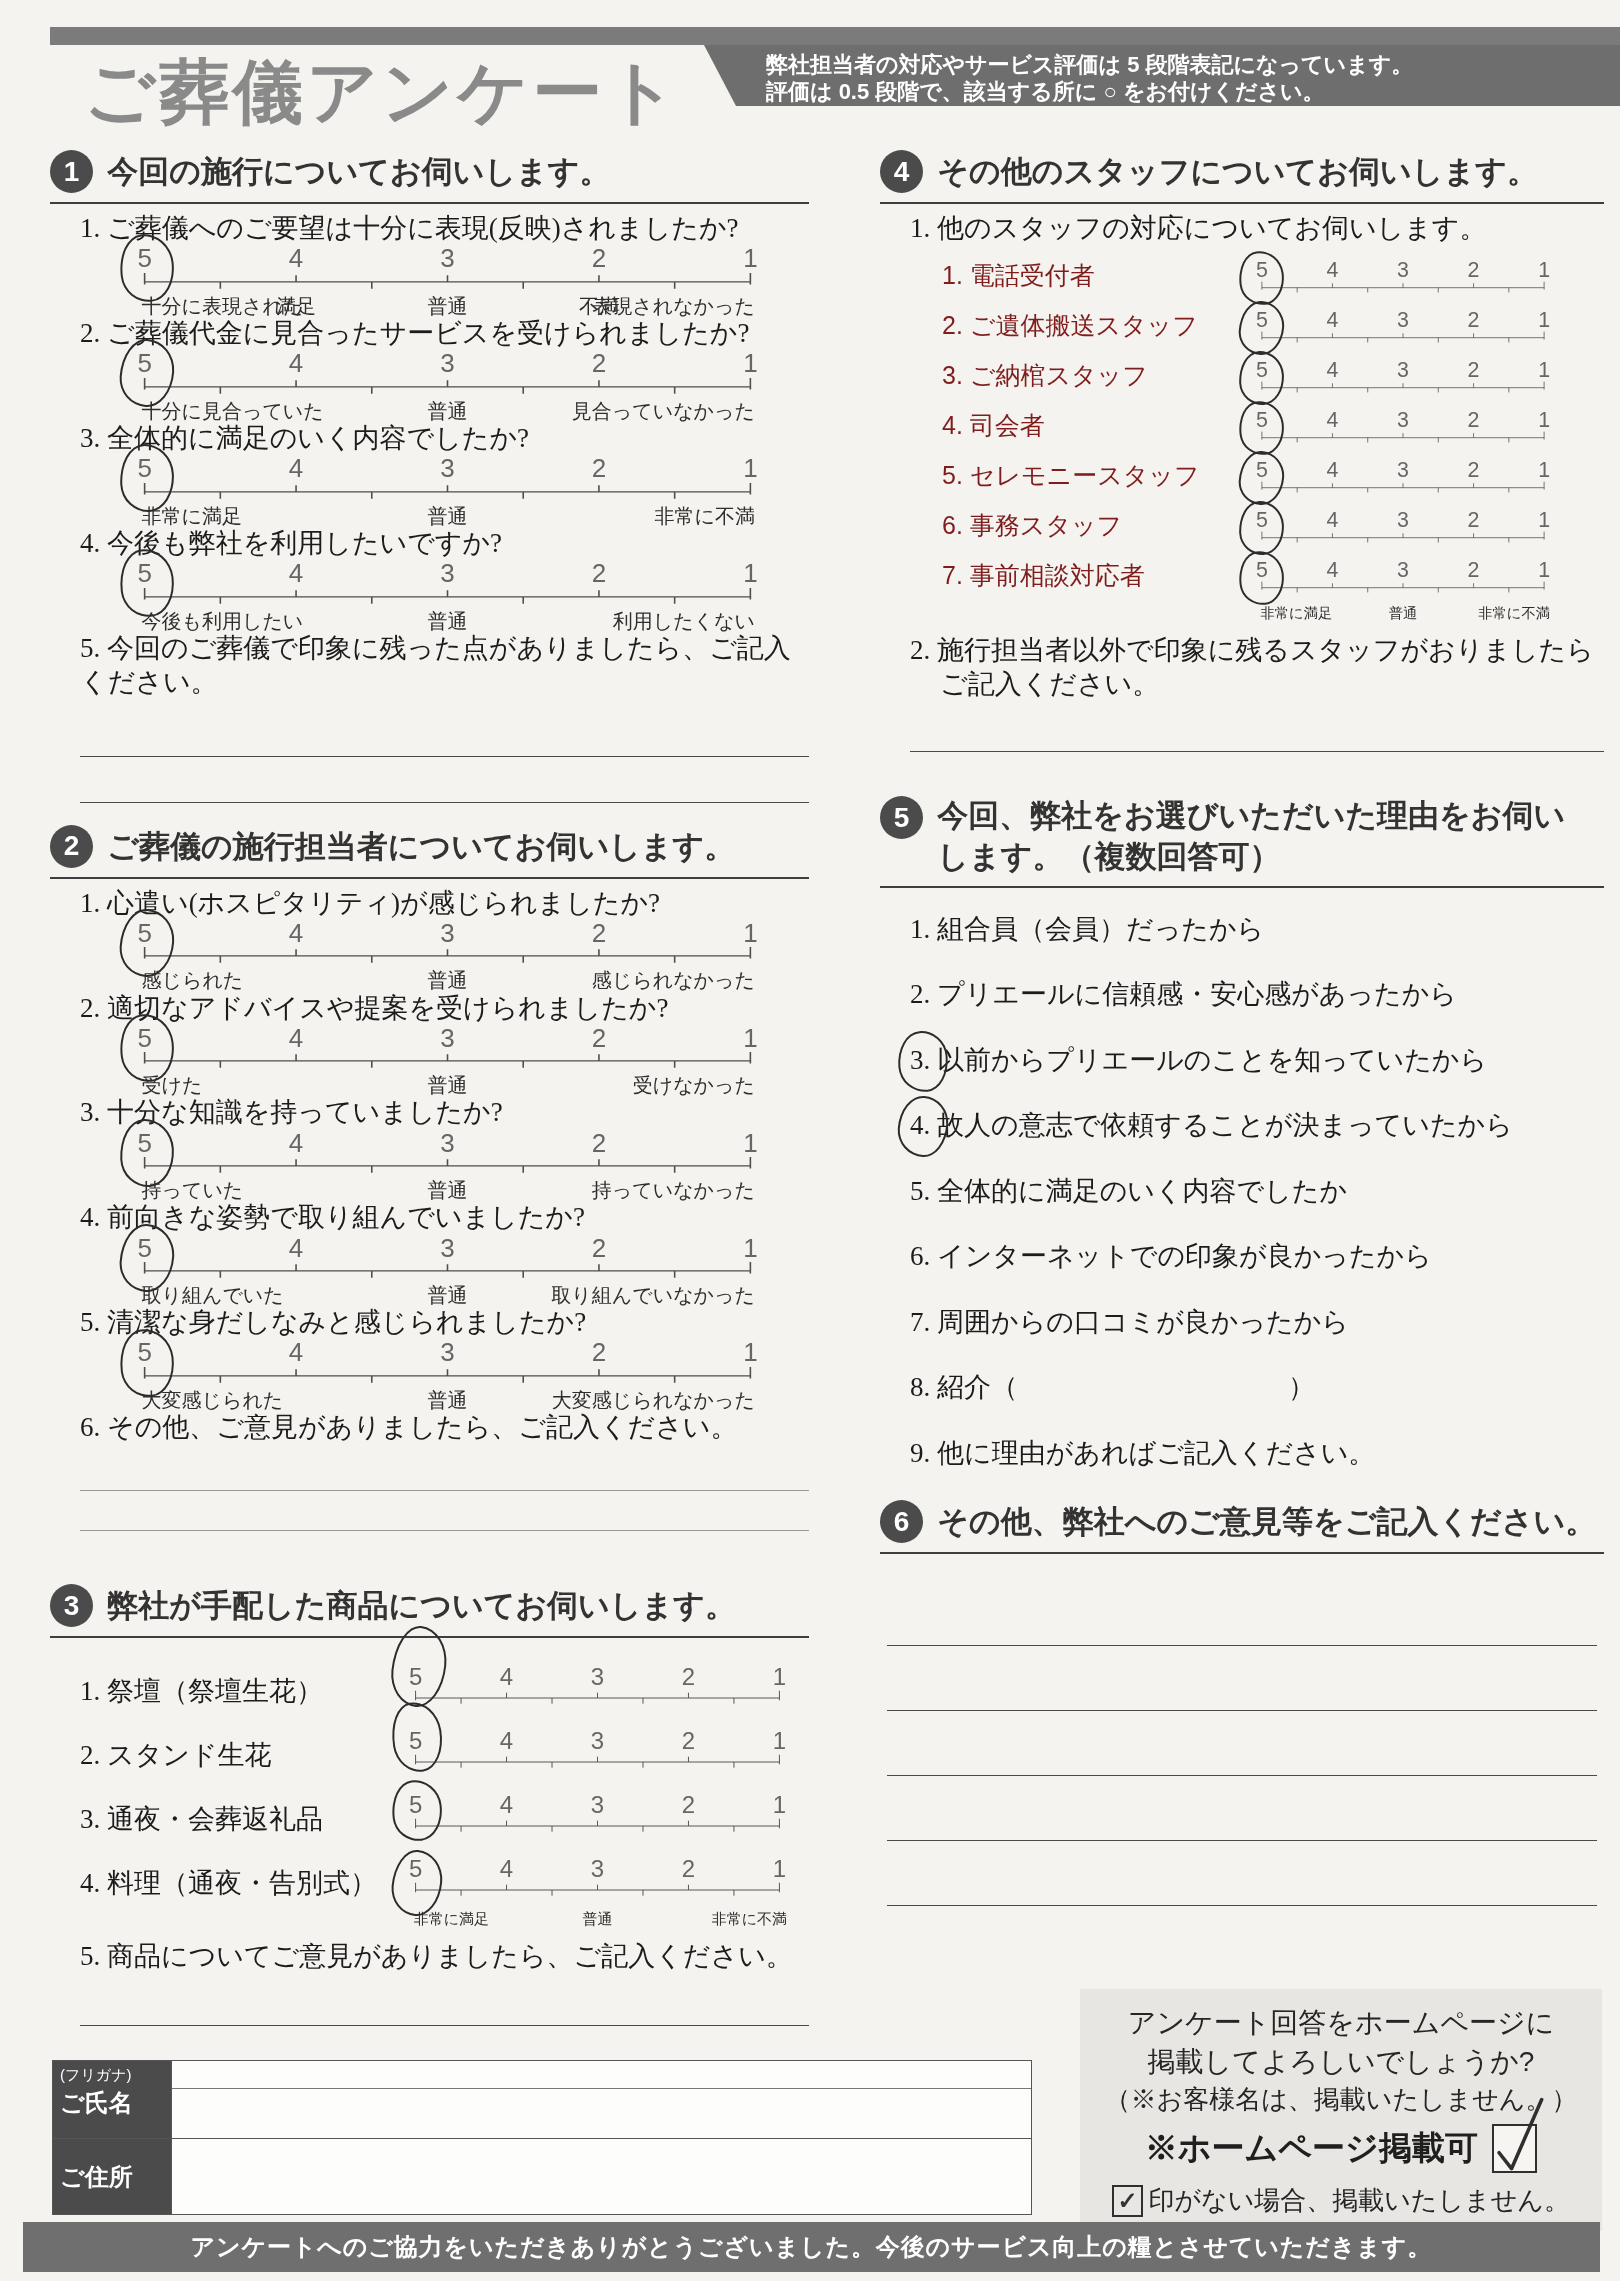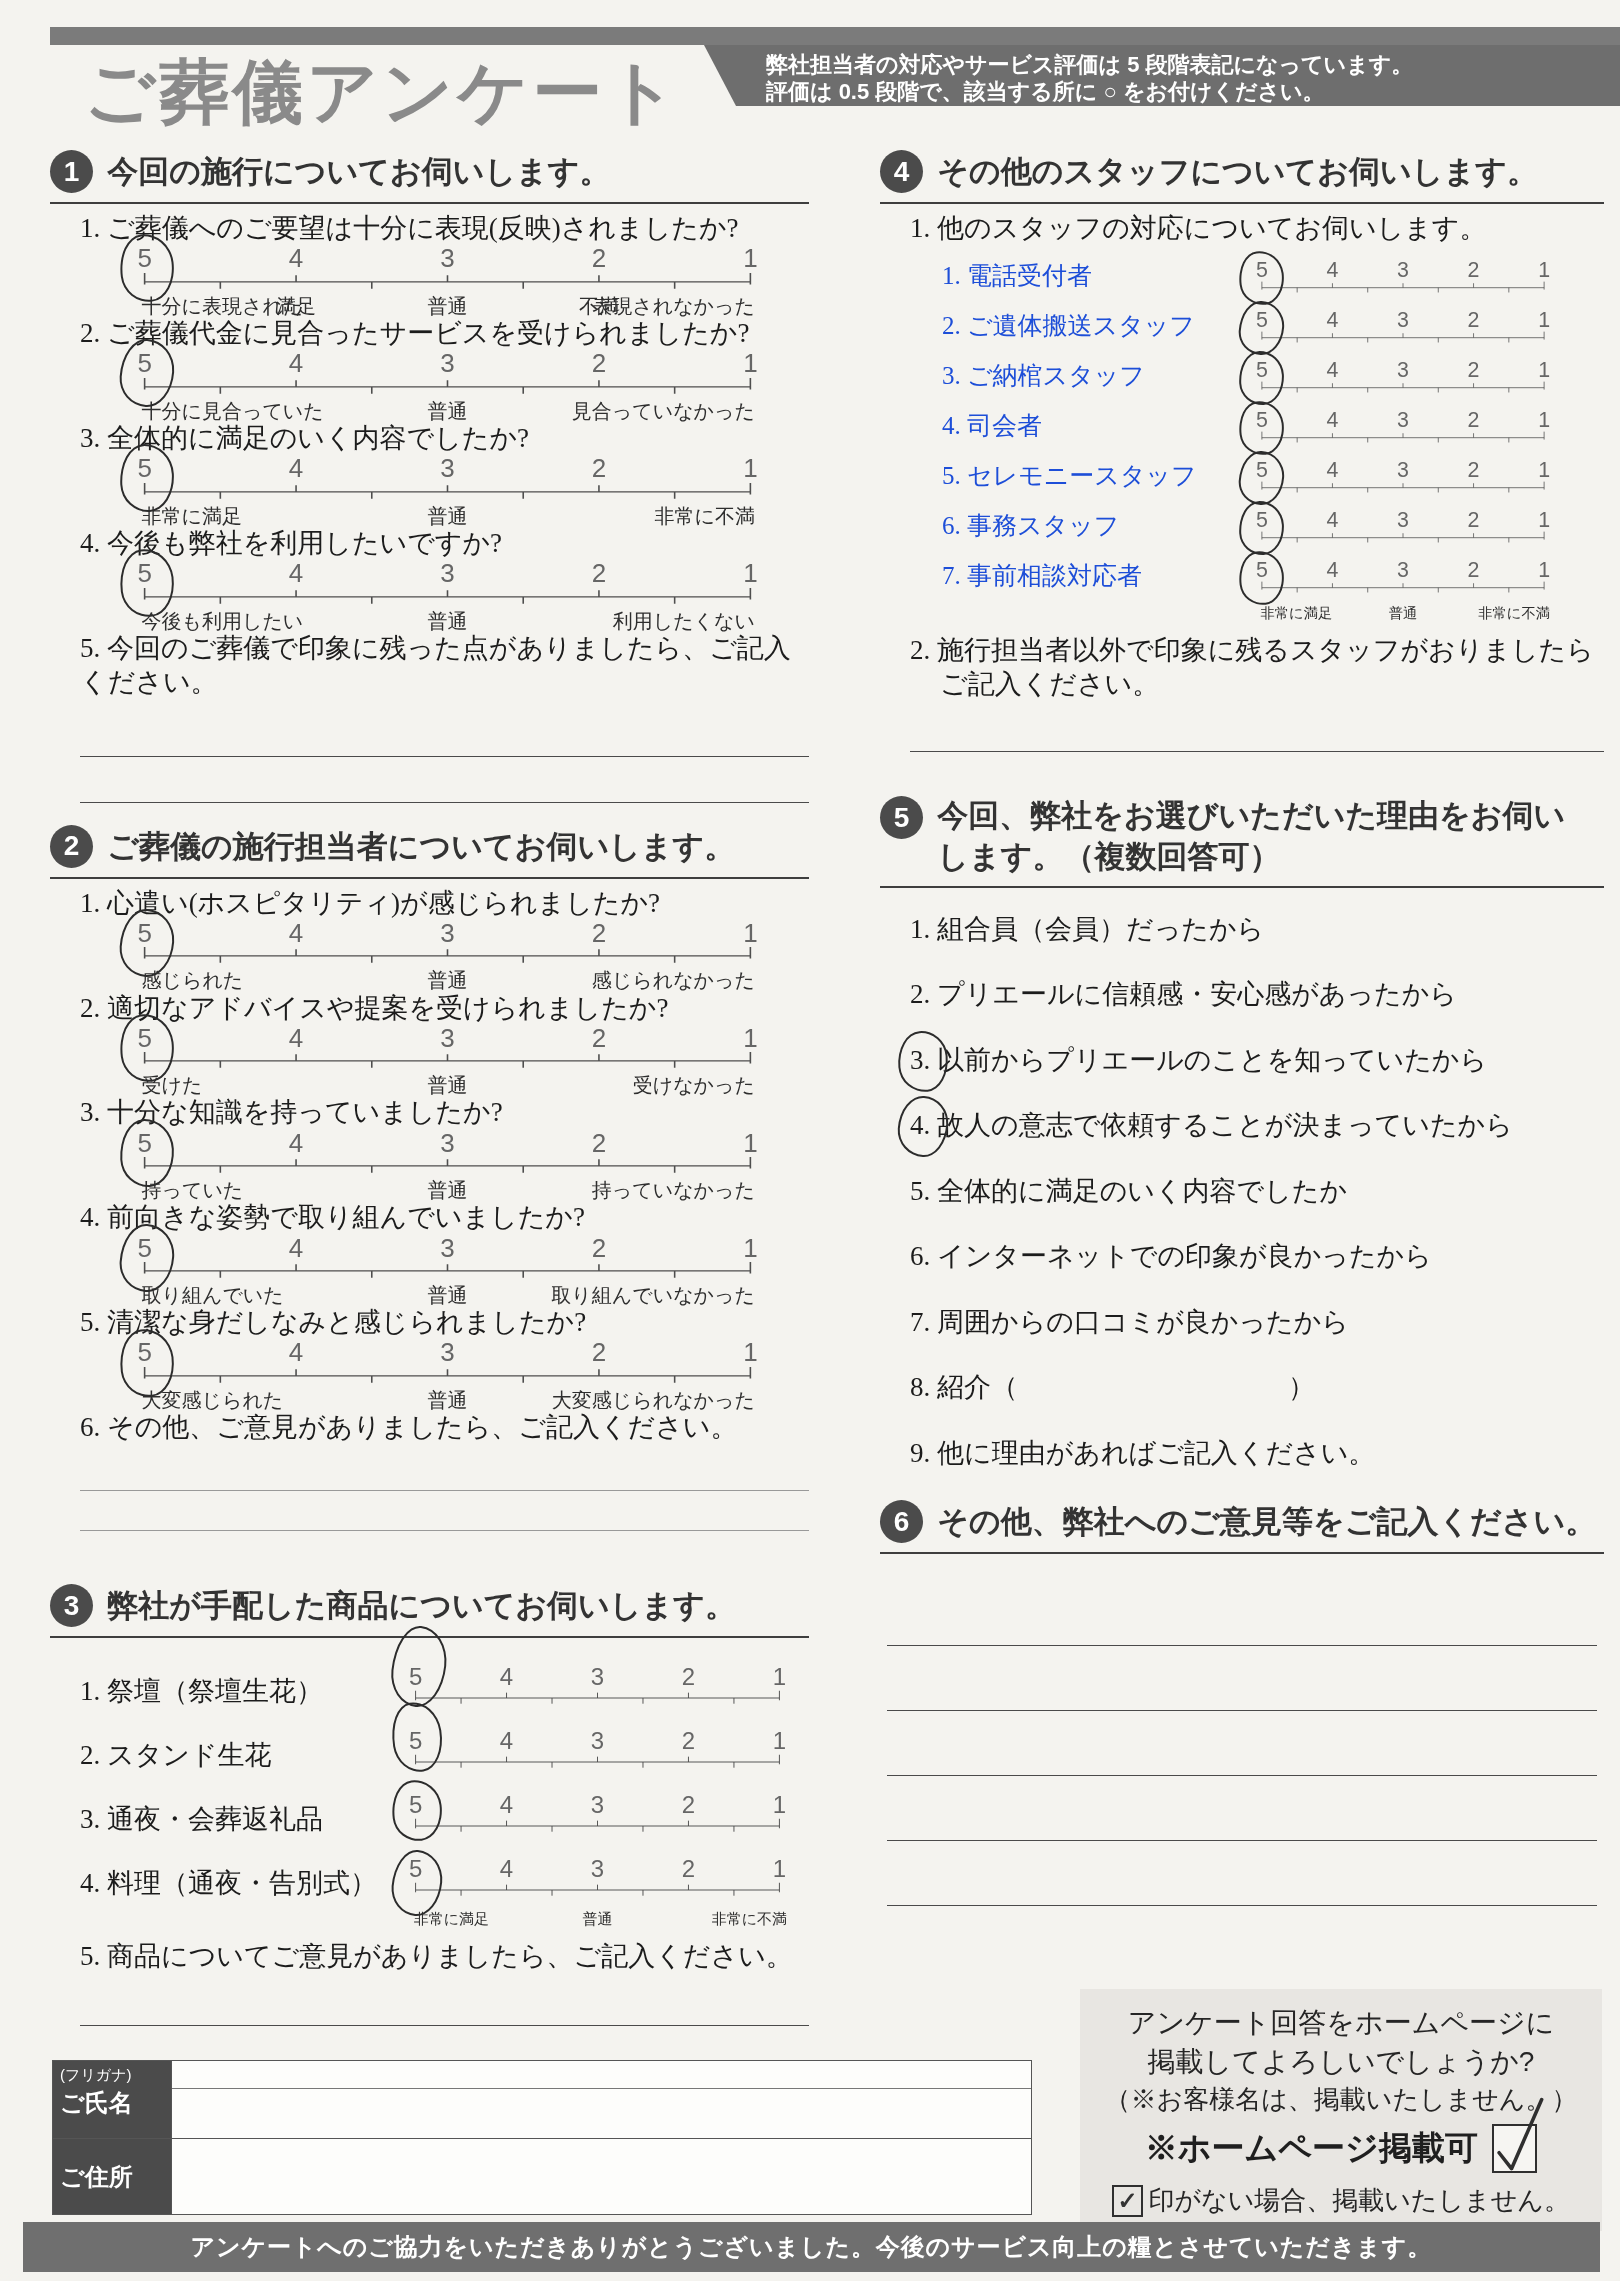--- a/index.html
+++ b/index.html
@@ -58,22 +58,22 @@
   .scale.s3 .ring{left:-16px;top:-10.7px;width:46px;height:57px;}
   .scale.s3 .ring.big{top:-37px;height:77px;width:50px;transform:rotate(6deg);}
   .scale.s3 .ring.up{top:-25px;height:66px;transform:rotate(-9deg);}
   .scale.s3 .ring.low{top:-5.3px;height:62px;transform:rotate(5deg);}
   .blab{position:relative;height:21.4px;font-size:15px;color:#2e2e2e;}
   .blab3{margin-left:328px;width:379px;}
   .bl{position:absolute;top:0;white-space:nowrap;}
   .bl.l{left:1.5%;}.bl.c{left:50%;transform:translateX(-50%);}.bl.r{right:0;}
   
   .row4{display:flex;height:50px;align-items:flex-start;}
-  .row4 .ilabel{flex:none;width:314px;font-family:Liberation Serif, serif;font-size:25px;
-                color:#1d4ed8;padding-top:5.3px;}
+  .row4 .ilabel{flex:none;width:314px;font-family:Liberation Sans, sans-serif;font-size:25px;
+                color:#7f1d1d;padding-top:5.3px;}
   .scale.s4{width:294px;height:43px;margin-top:3.6px;}
   .scale.s4 .num{top:0;font-size:21.4px;}
   .scale.s4 .axis{top:23px;height:13.4px;}
   .scale.s4 .ring{left:-17px;top:-7.1px;width:41px;height:50px;}
   .blab4{margin-left:314px;width:294px;font-size:14.3px;}
   
   .s5item{position:relative;font-family:"Liberation Serif",serif;font-size:27px;line-height:37px;
           color:#1c1c1c;margin-bottom:28.5px;}
   .s5ring{position:absolute;left:-12.5px;top:-10.7px;width:46px;height:57px;border:2.7px solid #2c2c2c;
           border-radius:48% 52% 46% 54%/56% 44% 56% 44%;transform:rotate(-5deg);}

